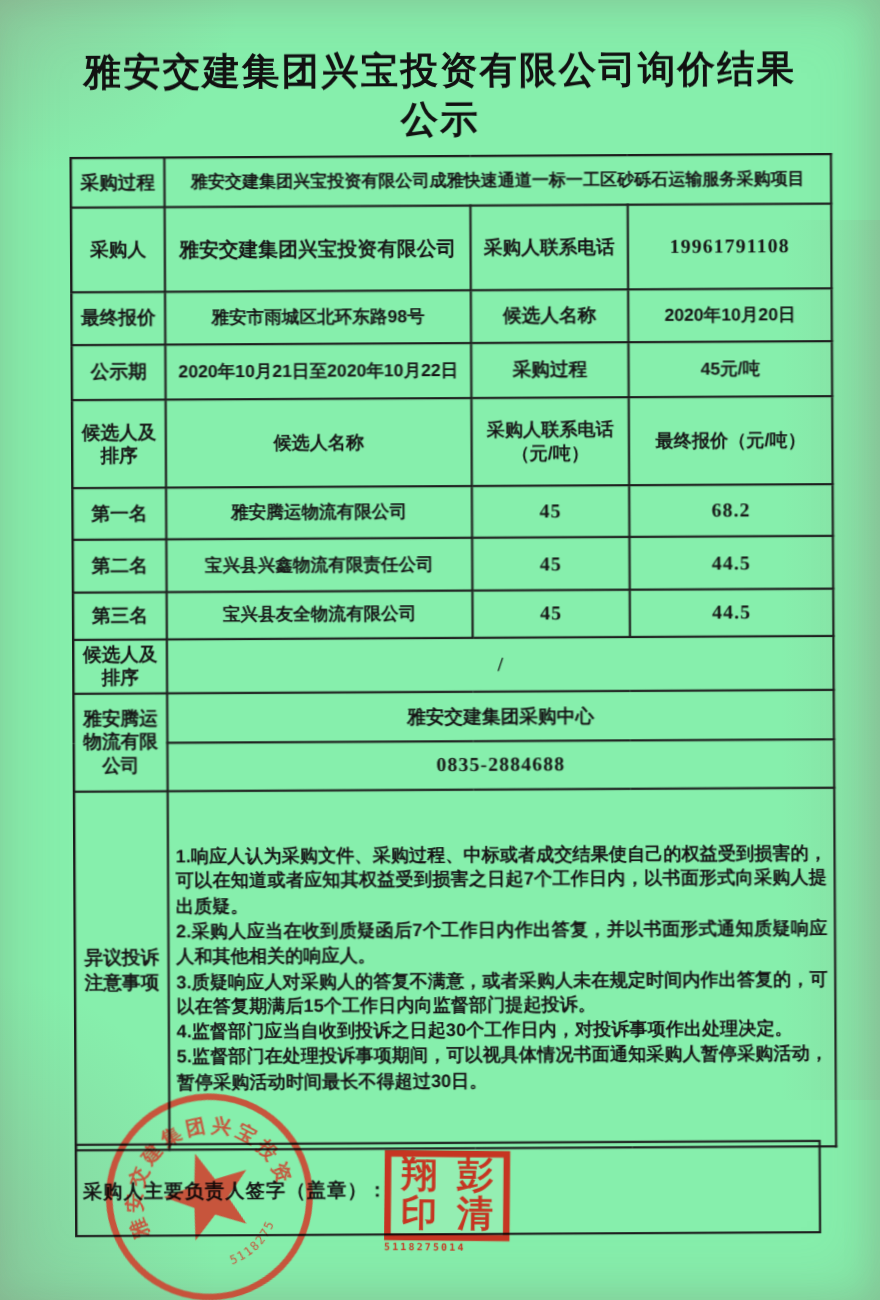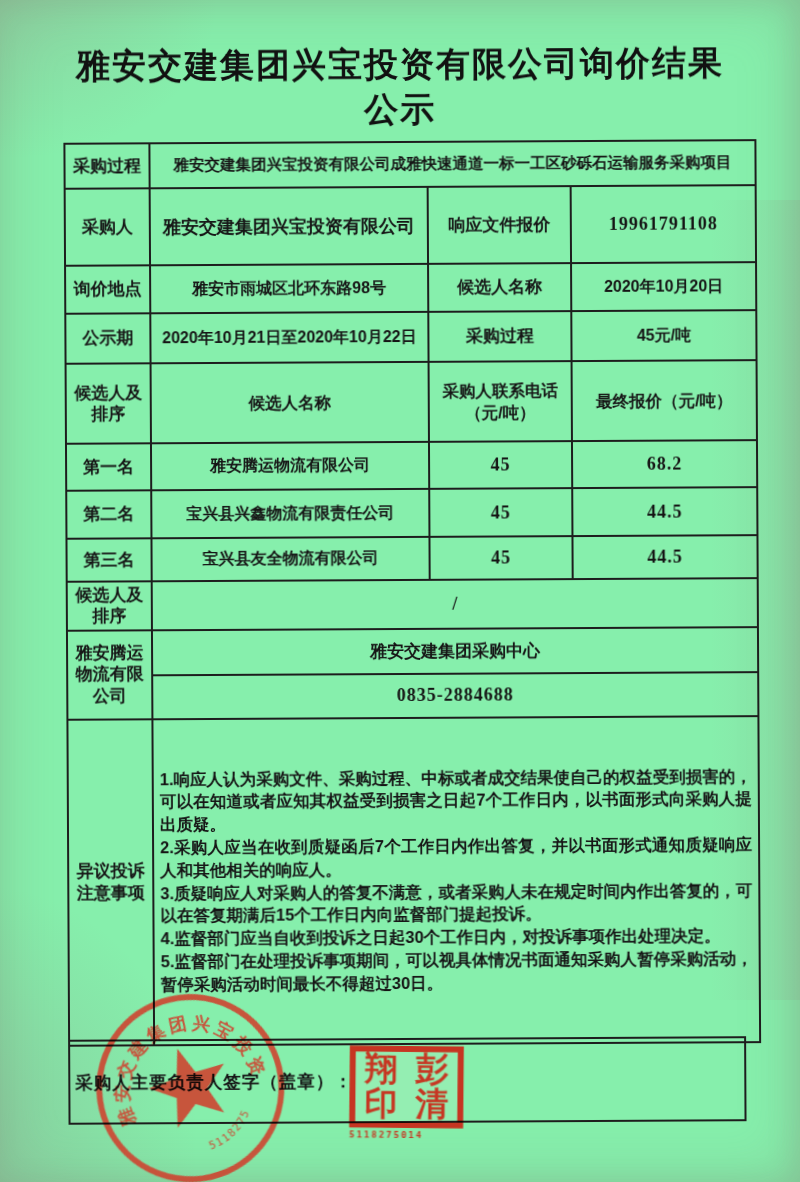--- a/index.html
+++ b/index.html
@@ -95,26 +95,26 @@
 
       <tbody>
           <tr style="height:45px">
         <td class="lbl">采购过程</td>
         <td class="proj" colspan="3">雅安交建集团兴宝投资有限公司成雅快速通道一标一工区砂砾石运输服务采购项目</td>
       </tr>
 
       <tr style="height:77px">
         <td class="lbl">采购人</td>
         <td class="co">雅安交建集团兴宝投资有限公司</td>
-        <td class="lbl">响应文件报价</td>
+        <td class="lbl">采购人联系电话</td>
         <td class="num">19961791108</td>
       </tr>
 
       <tr style="height:48px">
-        <td class="lbl">询价地点</td>
+        <td class="lbl">最终报价</td>
         <td class="val">雅安市雨城区北环东路98号</td>
         <td class="lbl">候选人名称</td>
         <td class="val">2020年10月20日</td>
       </tr>
 
       <tr style="height:50px">
         <td class="lbl">公示期</td>
         <td class="val">2020年10月21日至2020年10月22日</td>
         <td class="lbl">采购过程</td>
         <td class="val">45元/吨</td>

